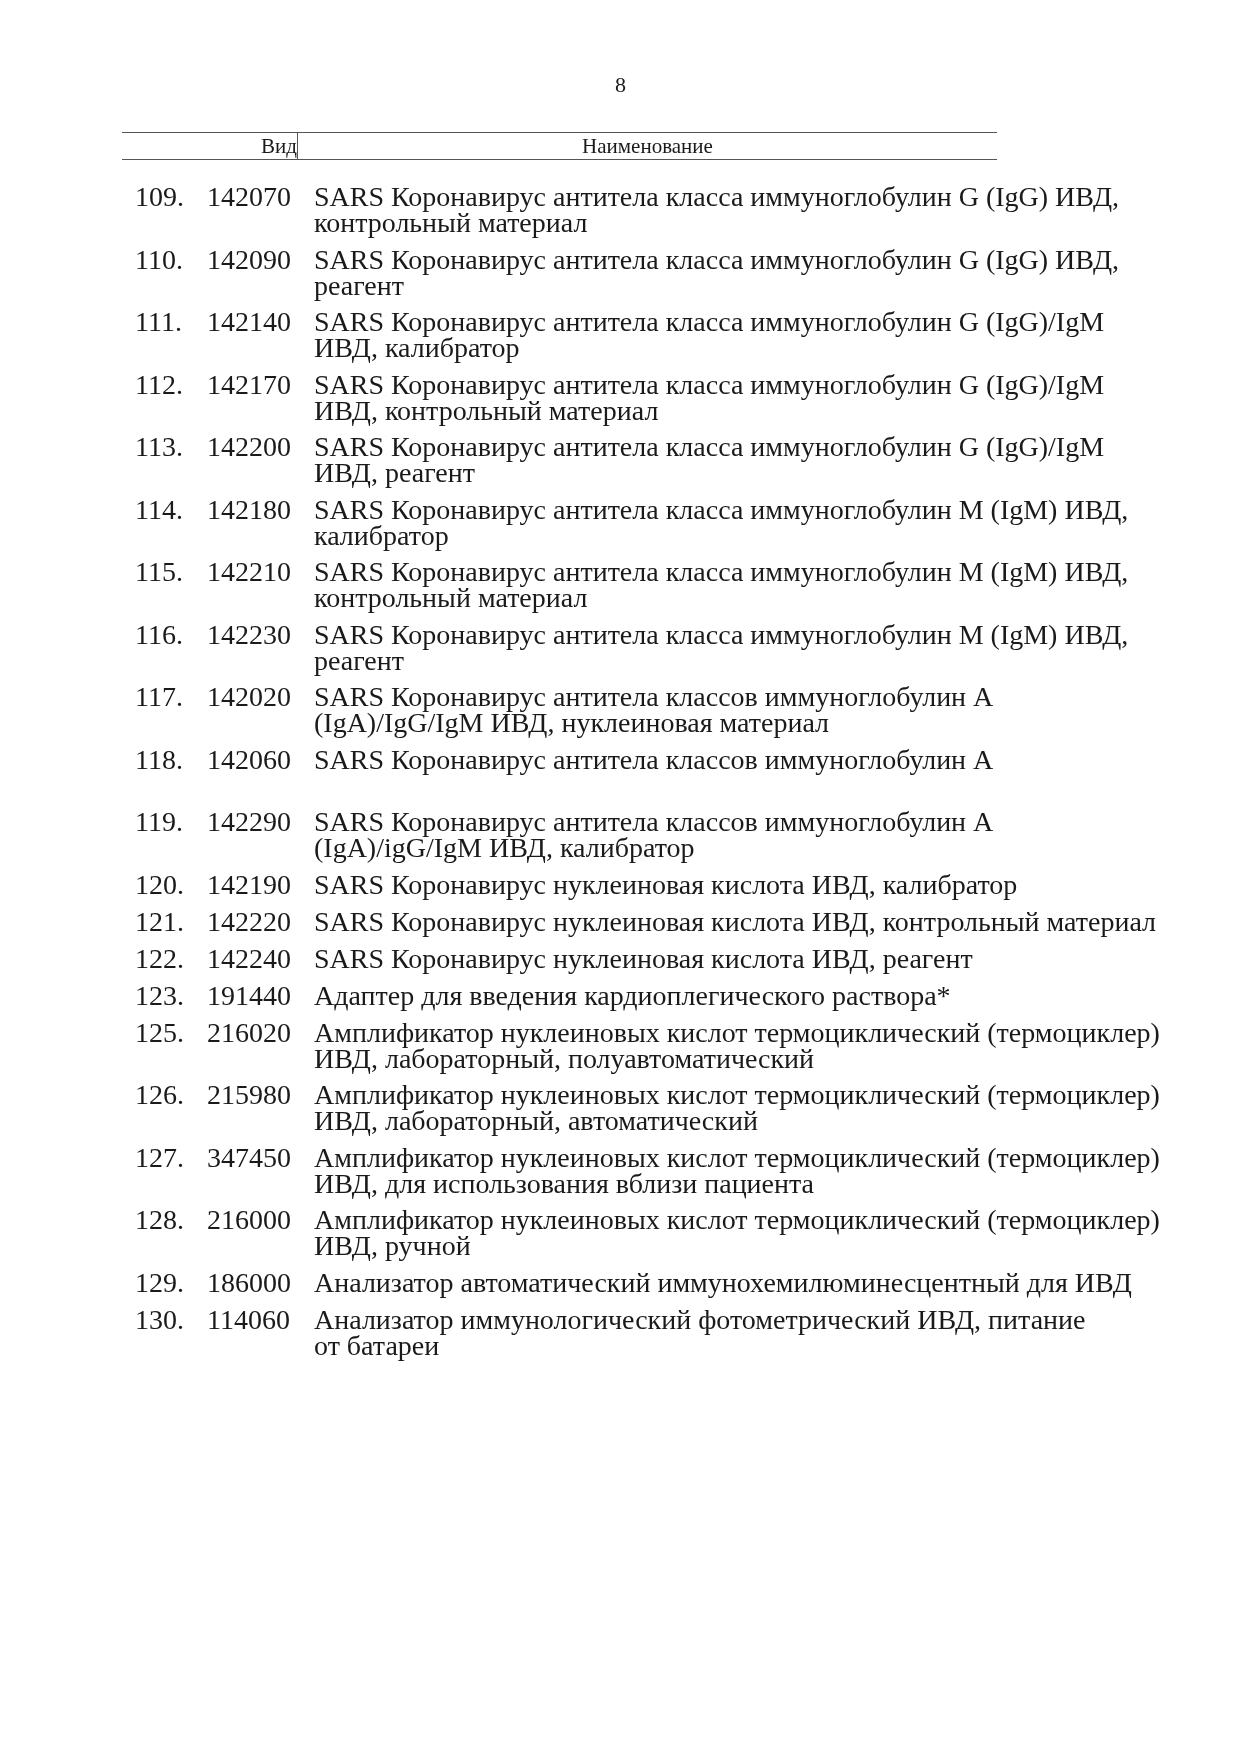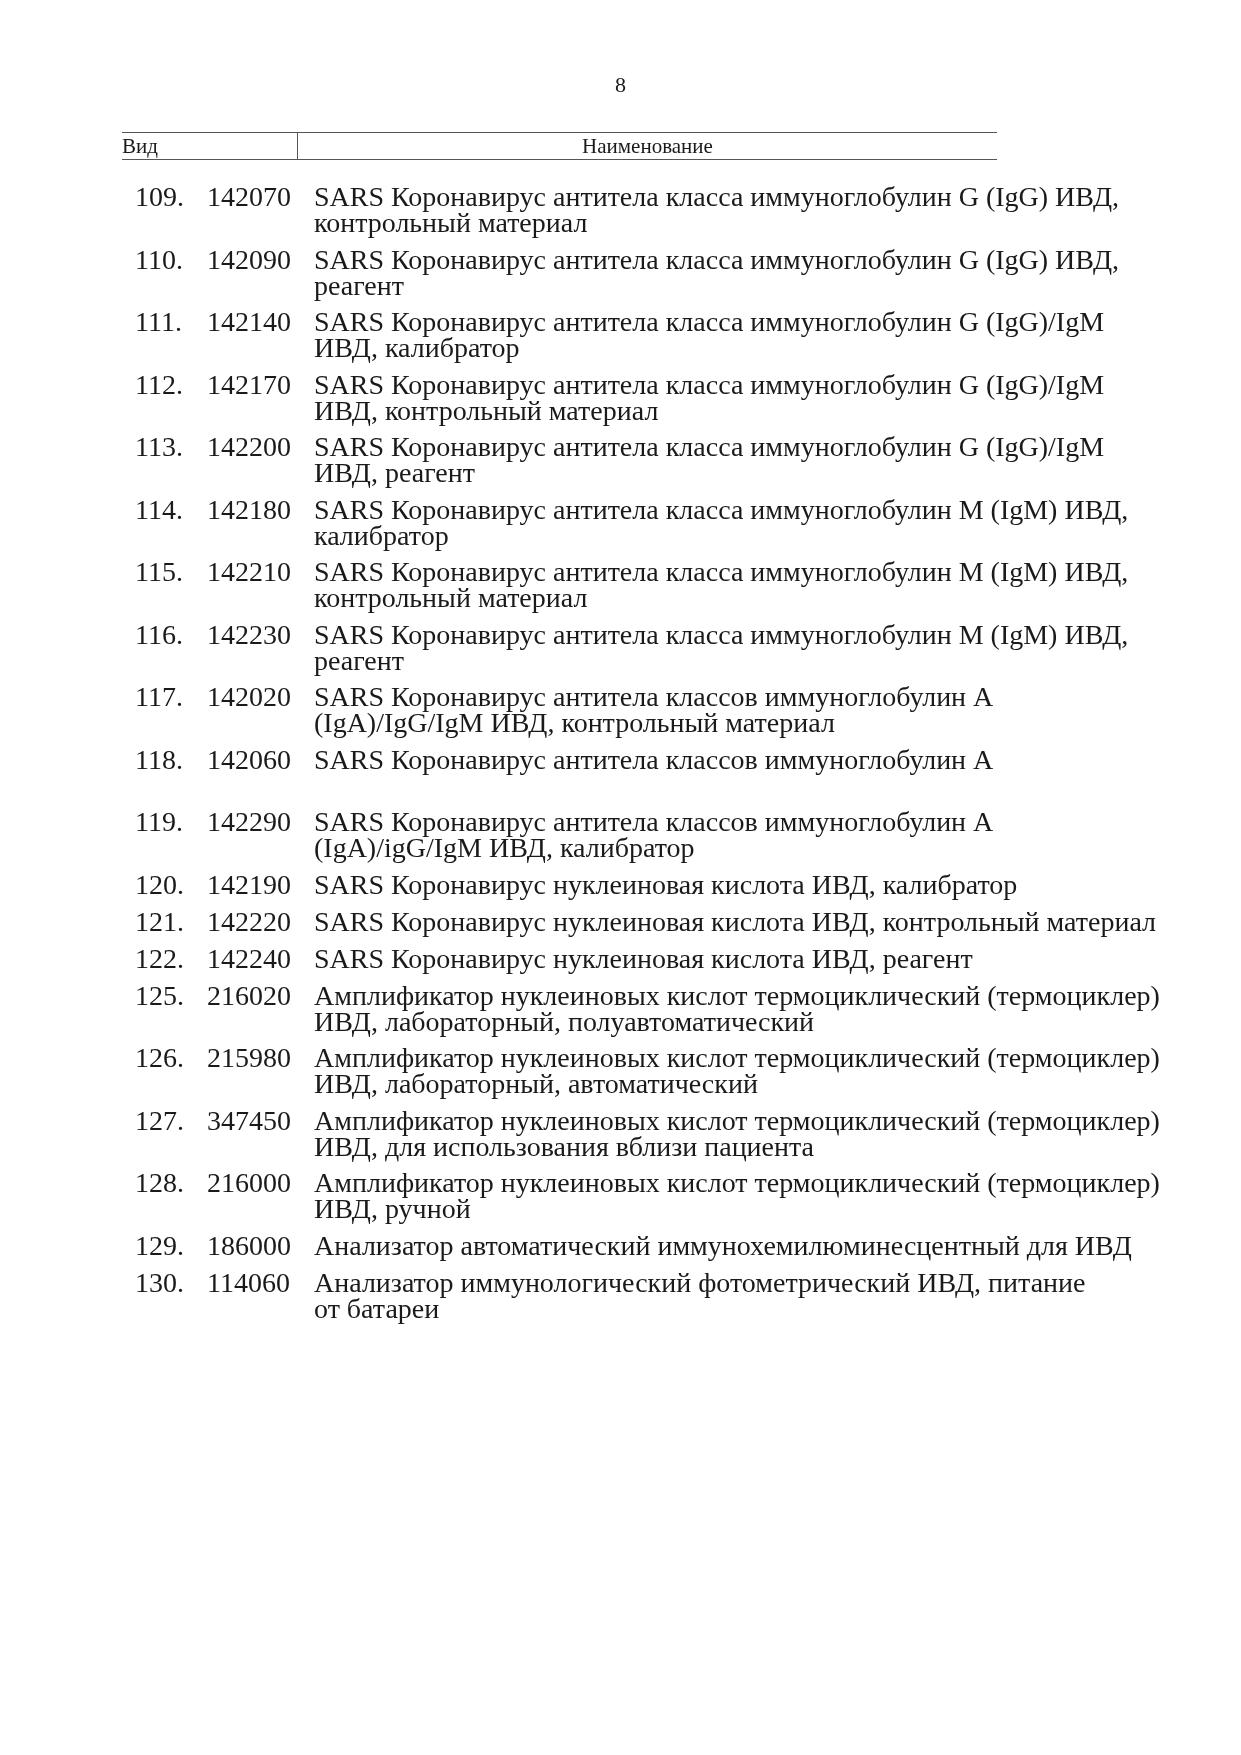--- a/index.html
+++ b/index.html
@@ -12,21 +12,21 @@
       position: absolute; top: 72px; left: 0; width: 1241px;
       text-align: center; font-size: 22px; line-height: 26px;
     }
     .table-header {
       position: absolute; top: 132px; left: 122px; width: 875px; height: 26px;
       border-top: 1px solid #555; border-bottom: 1px solid #555;
       font-size: 21px;
     }
     .th-vid {
       position: absolute; left: 0; top: 0; width: 175px; height: 26px;
-      line-height: 26px; text-align: left;
+      line-height: 26px; text-align: right;
     }
     .th-divider {
       position: absolute; left: 175px; top: 0; width: 1px; height: 26px; background: #555;
     }
     .th-name {
       position: absolute; left: 176px; top: 0; right: 0; height: 26px;
       line-height: 26px; text-align: center;
     }
     .rows {
       position: absolute; top: 184px; left: 122px; width: 875px;
@@ -115,21 +115,21 @@
       <div class="name">
         <span>SARS Коронавирус антитела класса иммуноглобулин M (IgM) ИВД,</span>
         <span>реагент</span>
       </div>
     </div>
     <div class="row two">
       <div class="num">117.</div>
       <div class="code">142020</div>
       <div class="name">
         <span>SARS Коронавирус антитела классов иммуноглобулин A</span>
-        <span>(IgA)/IgG/IgM ИВД, контрольный материал</span>
+        <span>(IgA)/IgG/IgM ИВД, нуклеиновая материал</span>
       </div>
     </div>
     <div class="row two">
       <div class="num">118.</div>
       <div class="code">142060</div>
       <div class="name">
         <span>SARS Коронавирус антитела классов иммуноглобулин A</span>
       </div>
     </div>
     <div class="row two">
@@ -154,20 +154,27 @@
         <span>SARS Коронавирус нуклеиновая кислота ИВД, контрольный материал</span>
       </div>
     </div>
     <div class="row one">
       <div class="num">122.</div>
       <div class="code">142240</div>
       <div class="name">
         <span>SARS Коронавирус нуклеиновая кислота ИВД, реагент</span>
       </div>
     </div>
+    <div class="row one">
+      <div class="num">123.</div>
+      <div class="code">191440</div>
+      <div class="name">
+        <span>Адаптер для введения кардиоплегического раствора*</span>
+      </div>
+    </div>
     <div class="row two">
       <div class="num">125.</div>
       <div class="code">216020</div>
       <div class="name">
         <span>Амплификатор нуклеиновых кислот термоциклический (термоциклер)</span>
         <span>ИВД, лабораторный, полуавтоматический</span>
       </div>
     </div>
     <div class="row two">
       <div class="num">126.</div>

